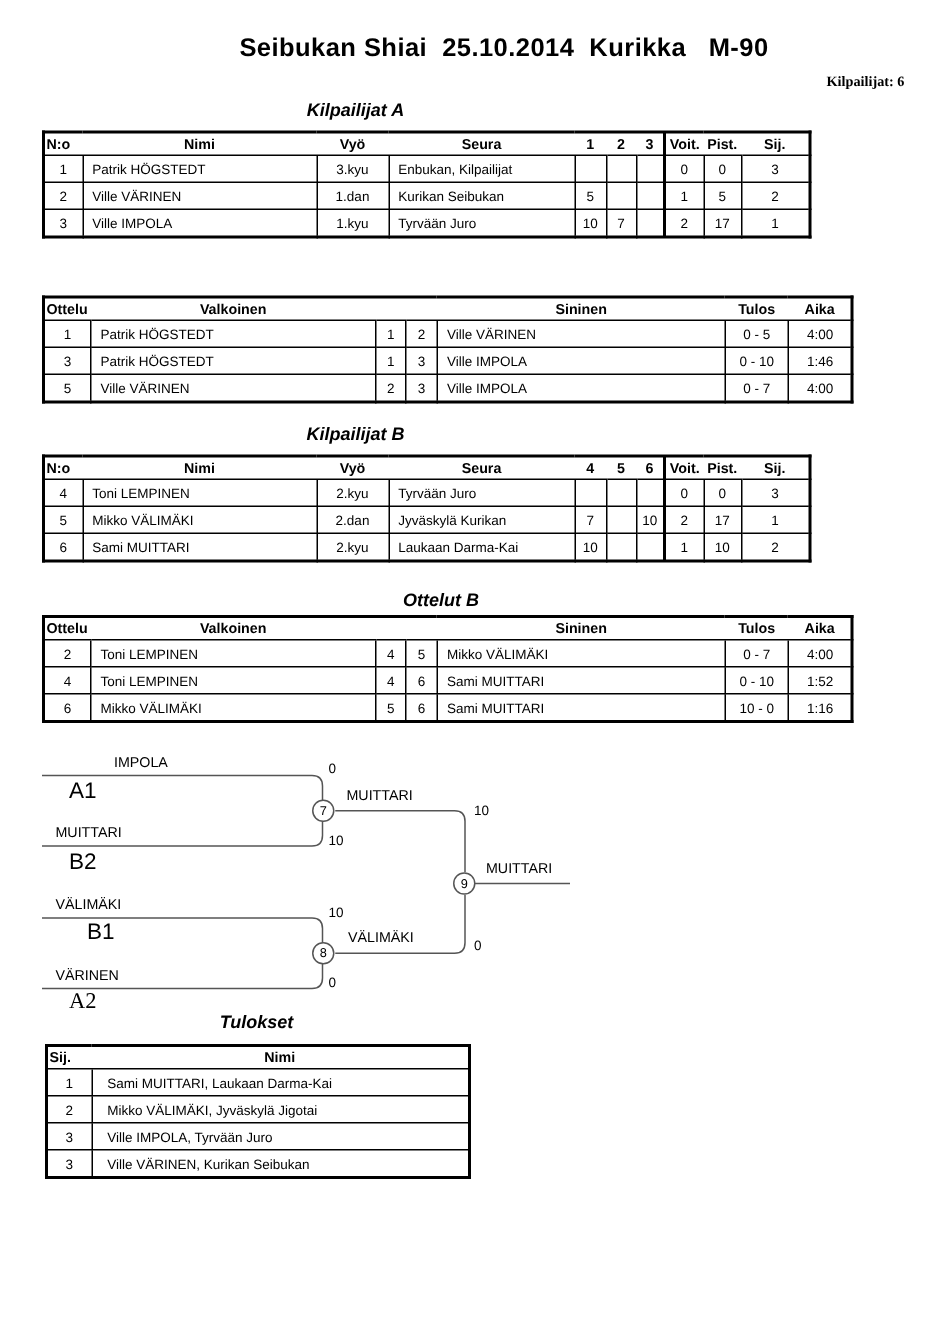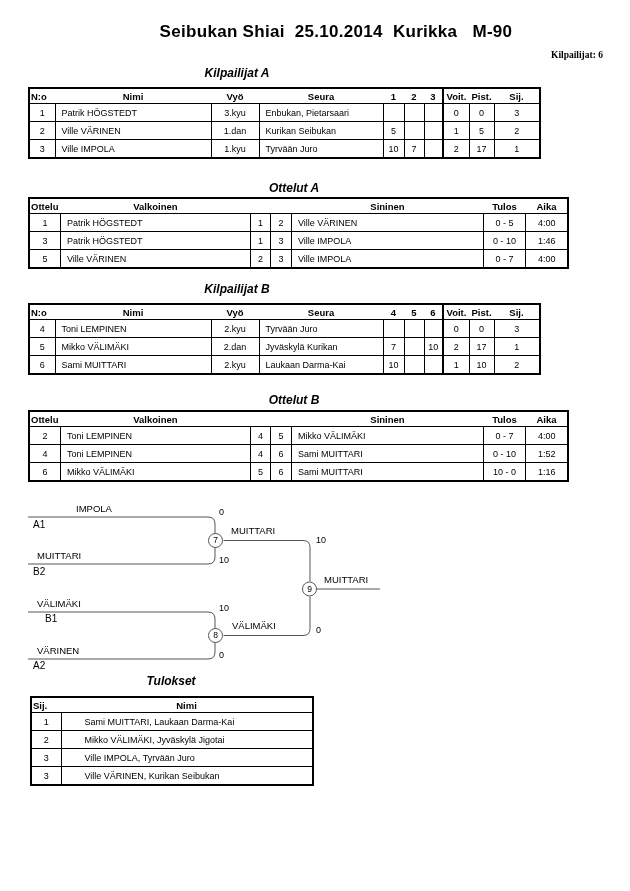--- a/index.html
+++ b/index.html
@@ -47,36 +47,36 @@
   #tbl-kilpB{top:303px;}
   .tk td:nth-child(2),.tk td:nth-child(4){text-align:left;padding-left:6px;}
   .tk th:nth-child(8),.tk td:nth-child(8){border-left:2px solid #000;}
   
   .to{left:28px;}
   #tbl-ottA{top:197px;}
   #tbl-ottB{top:410px;}
   .to td:nth-child(2),.to td:nth-child(5){text-align:left;padding-left:6px;}
   
   #tbl-tulokset{left:30px;top:696px;}
-  #tbl-tulokset td:nth-child(2){text-align:left;padding-left:23px;}
+  #tbl-tulokset td:nth-child(2){text-align:left;padding-left:10px;}
 
   
   .bracket{position:absolute;left:0;top:495px;width:630px;height:195px;}
   .bracket svg{position:absolute;left:0;top:0;}
   .b-label{position:absolute;font-size:9.5px;white-space:nowrap;}
-  .b-seed{position:absolute;font-size:10px;white-space:nowrap;}
+  .b-seed{position:absolute;font-size:15px;white-space:nowrap;margin-left:13px;}
   .b-score{position:absolute;font-size:9px;white-space:nowrap;}
   .b-circle-num{
     position:absolute;width:15px;height:15px;line-height:15px;
     text-align:center;font-size:8.5px;
   }
   #bn-impola{left:37px;top:8px;margin-left:39px;}   #bs-a1{left:33px;top:24px;}
   #bn-muittari{left:37px;top:55px;}#bs-b2{left:33px;top:71px;}
   #bn-valimaki{left:37px;top:103px;}#bs-b1{left:45px;top:118px;}
-  #bn-varinen{left:37px;top:150px;}#bs-a2{left:33px;top:165px;}
+  #bn-varinen{left:37px;top:150px;}#bs-a2{left:33px;top:165px;font-family:Liberation Serif, serif;}
   #sc-1{left:219px;top:12px;}
   #sc-2{left:219px;top:60px;}
   #sc-3{left:219px;top:108px;}
   #sc-4{left:219px;top:155px;}
   #w7{left:231px;top:30px;}
   #w8{left:232px;top:125px;}
   #fsc-top{left:316px;top:40px;}
   #fsc-bot{left:316px;top:130px;}
   #champion{left:324px;top:79px;}
   #cn-7{left:208px;top:38px;}
@@ -117,21 +117,21 @@
           <th>Voit.</th>
           <th>Pist.</th>
           <th>Sij.</th>
         </tr>
       </thead>
     <tbody>
         <tr>
           <td>1</td>
           <td>Patrik HÖGSTEDT</td>
           <td>3.kyu</td>
-          <td>Enbukan, Pietarsaari</td>
+          <td>Enbukan, Kilpailijat</td>
           <td></td>
           <td></td>
           <td></td>
           <td>0</td>
           <td>0</td>
           <td>3</td>
         </tr>
         <tr>
           <td>2</td>
           <td>Ville VÄRINEN</td>
@@ -152,21 +152,20 @@
           <td>10</td>
           <td>7</td>
           <td></td>
           <td>2</td>
           <td>17</td>
           <td>1</td>
         </tr>
       </tbody>
   </table>
 
-  <div class="section-heading" id="h-ottA">Ottelut A</div>
   <table class="to" id="tbl-ottA">
     <colgroup>
       <col style="width:24px">
         <col style="width:190px">
         <col style="width:20px">
         <col style="width:21px">
       <col style="width:192px">
         <col style="width:42px">
         <col style="width:43px">
     </colgroup>

